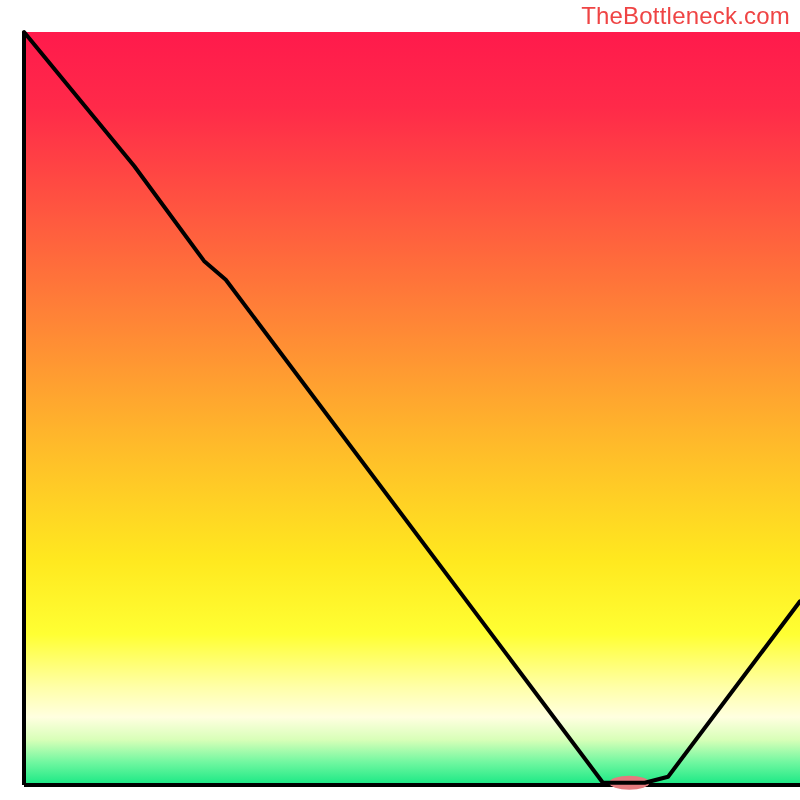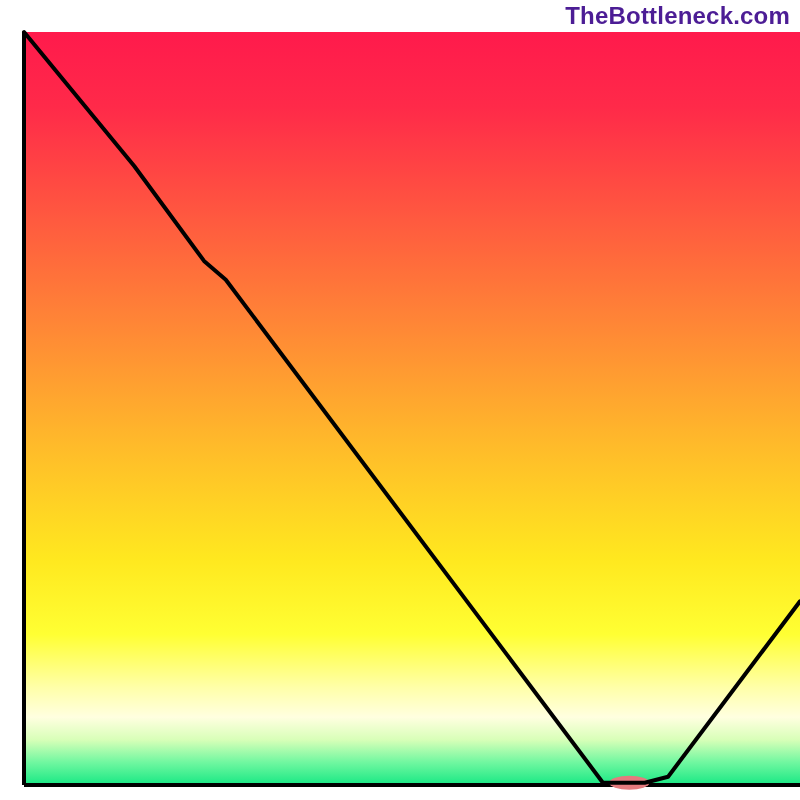--- a/index.html
+++ b/index.html
@@ -13,22 +13,22 @@
   .container {
     position: relative;
     width: 800px;
     height: 800px;
   }
   .watermark {
     position: absolute;
     top: 2px;
     right: 10px;
     font-size: 24px;
-    font-weight: bold;
-    color: #4c1d95;
+    font-weight: normal;
+    color: #ef4444;
     letter-spacing: 0.2px;
   }
   svg.chart {
     position: absolute;
     top: 0;
     left: 0;
     width: 800px;
     height: 800px;
     display: block;
   }

